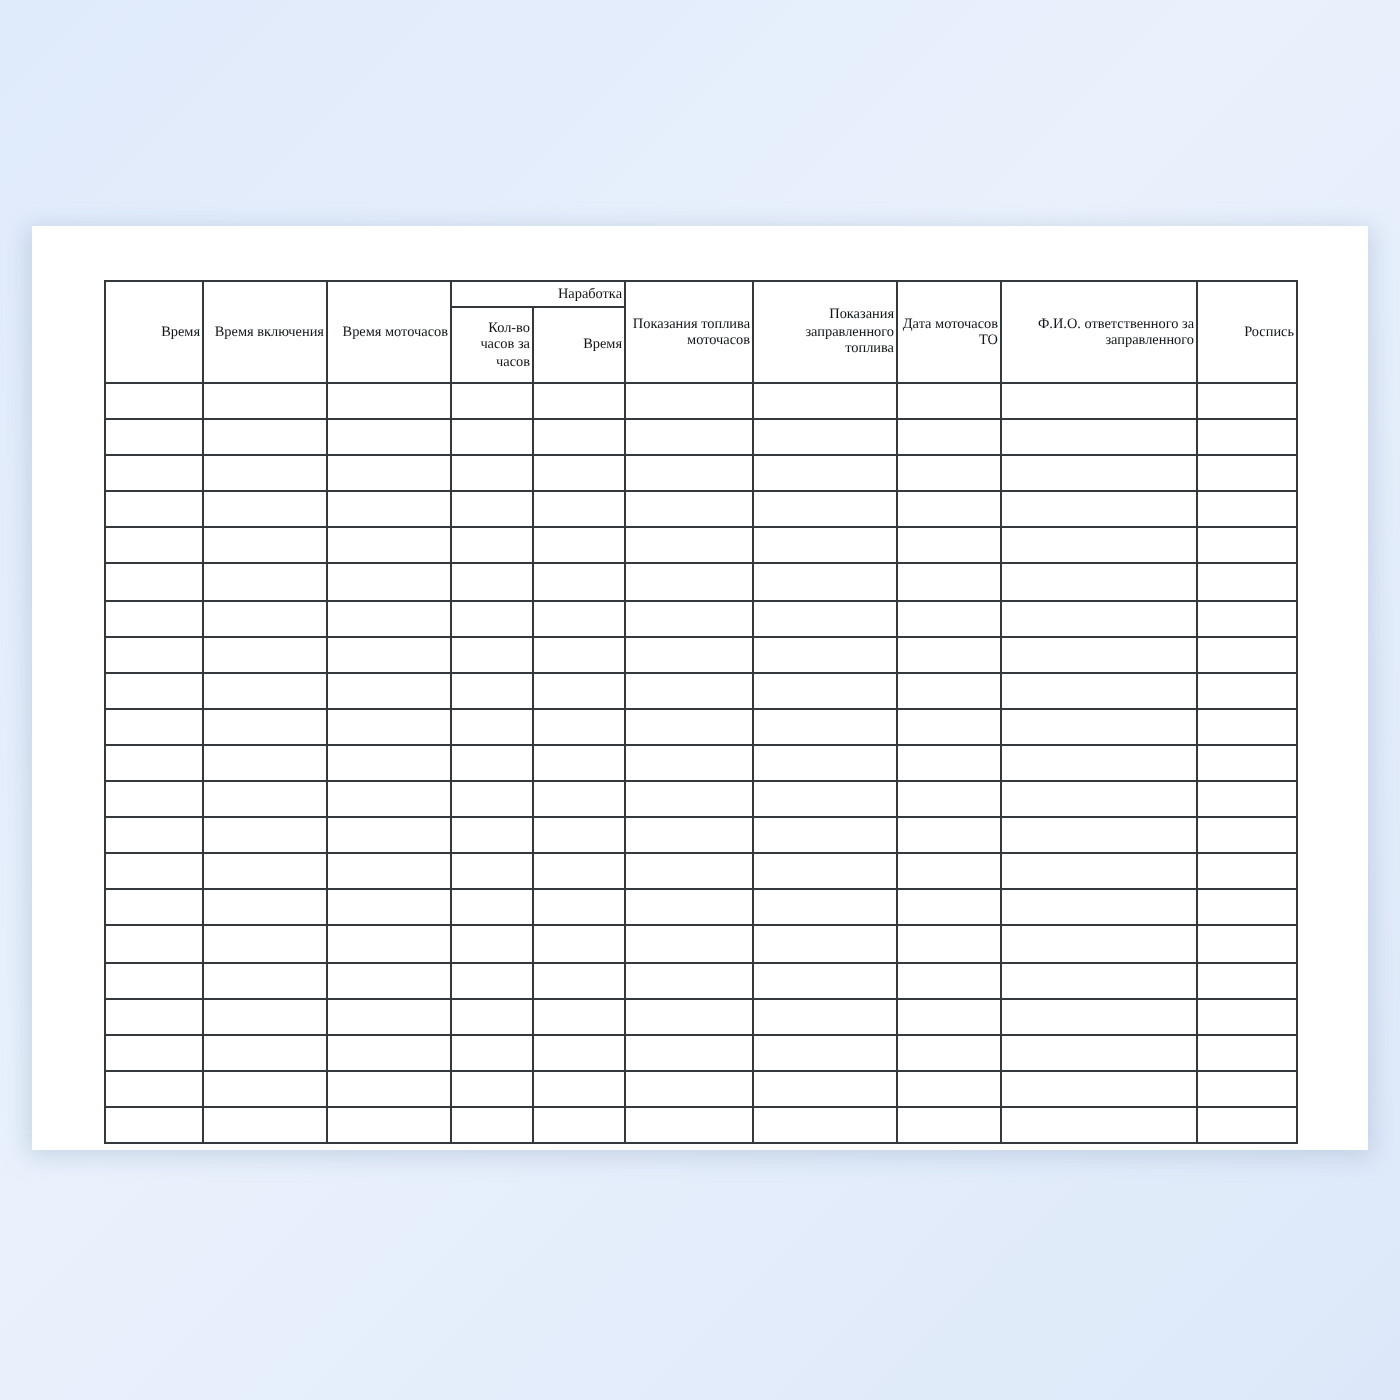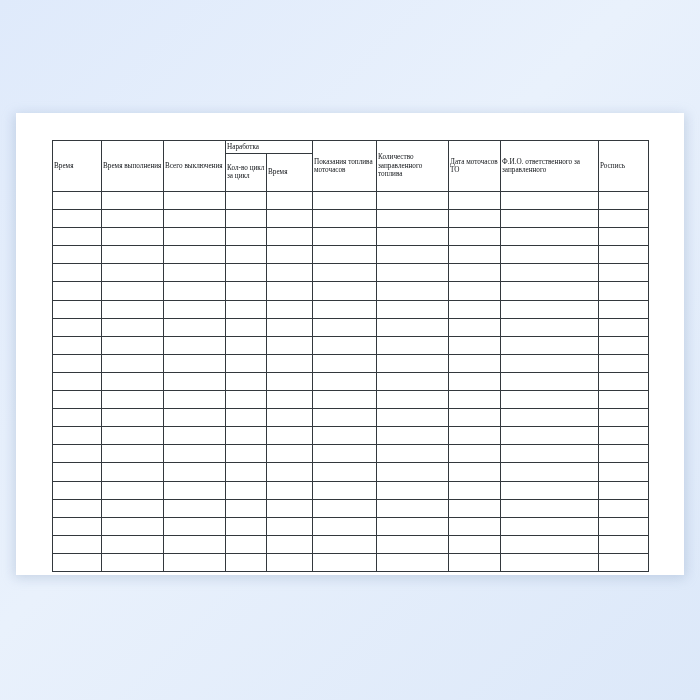--- a/index.html
+++ b/index.html
@@ -51,21 +51,21 @@
   }
   table.log th, table.log td {
     border: 1px solid #33383d;
     padding: 0;
     margin: 0;
   }
   table.log th {
     font-weight: normal;
     font-size: 7.2px;
     line-height: 1.18;
-    text-align: left;
+    text-align: right;
     vertical-align: middle;
     color: #111418;
     padding: 1px 1px;
   }
   .hdr-group {
     height: 12px;
   }
   .hdr-main {
     height: 48px;
   }
@@ -103,31 +103,31 @@
           <col class="c-total">
           <col class="c-counter">
           <col class="c-fuel">
           <col class="c-to">
           <col class="c-fio">
           <col class="c-sign">
         </colgroup>
         <thead>
           <tr class="hdr-group">
             <th rowspan="2" class="hdr-main">Время</th>
-            <th rowspan="2" class="hdr-main">Время выполнения</th>
-            <th rowspan="2" class="hdr-main">Всего выключения</th>
+            <th rowspan="2" class="hdr-main">Время включения</th>
+            <th rowspan="2" class="hdr-main">Время моточасов</th>
             <th colspan="2">Наработка</th>
             <th rowspan="2" class="hdr-main">Показания топлива моточасов</th>
-            <th rowspan="2" class="hdr-main">Количество заправленного топлива</th>
+            <th rowspan="2" class="hdr-main">Показания заправленного топлива</th>
             <th rowspan="2" class="hdr-main">Дата моточасов ТО</th>
             <th rowspan="2" class="hdr-main">Ф.И.О. ответственного за заправленного</th>
             <th rowspan="2" class="hdr-main">Роспись</th>
           </tr>
           <tr class="hdr-sub">
-            <th>Кол-во цикл за цикл</th>
+            <th>Кол-во часов за часов</th>
             <th>Время</th>
           </tr>
         </thead>
         <tbody id="log-body">
             <tr>
               <td class="cell"></td>
               <td class="cell"></td>
               <td class="cell"></td>
               <td class="cell"></td>
               <td class="cell"></td>

